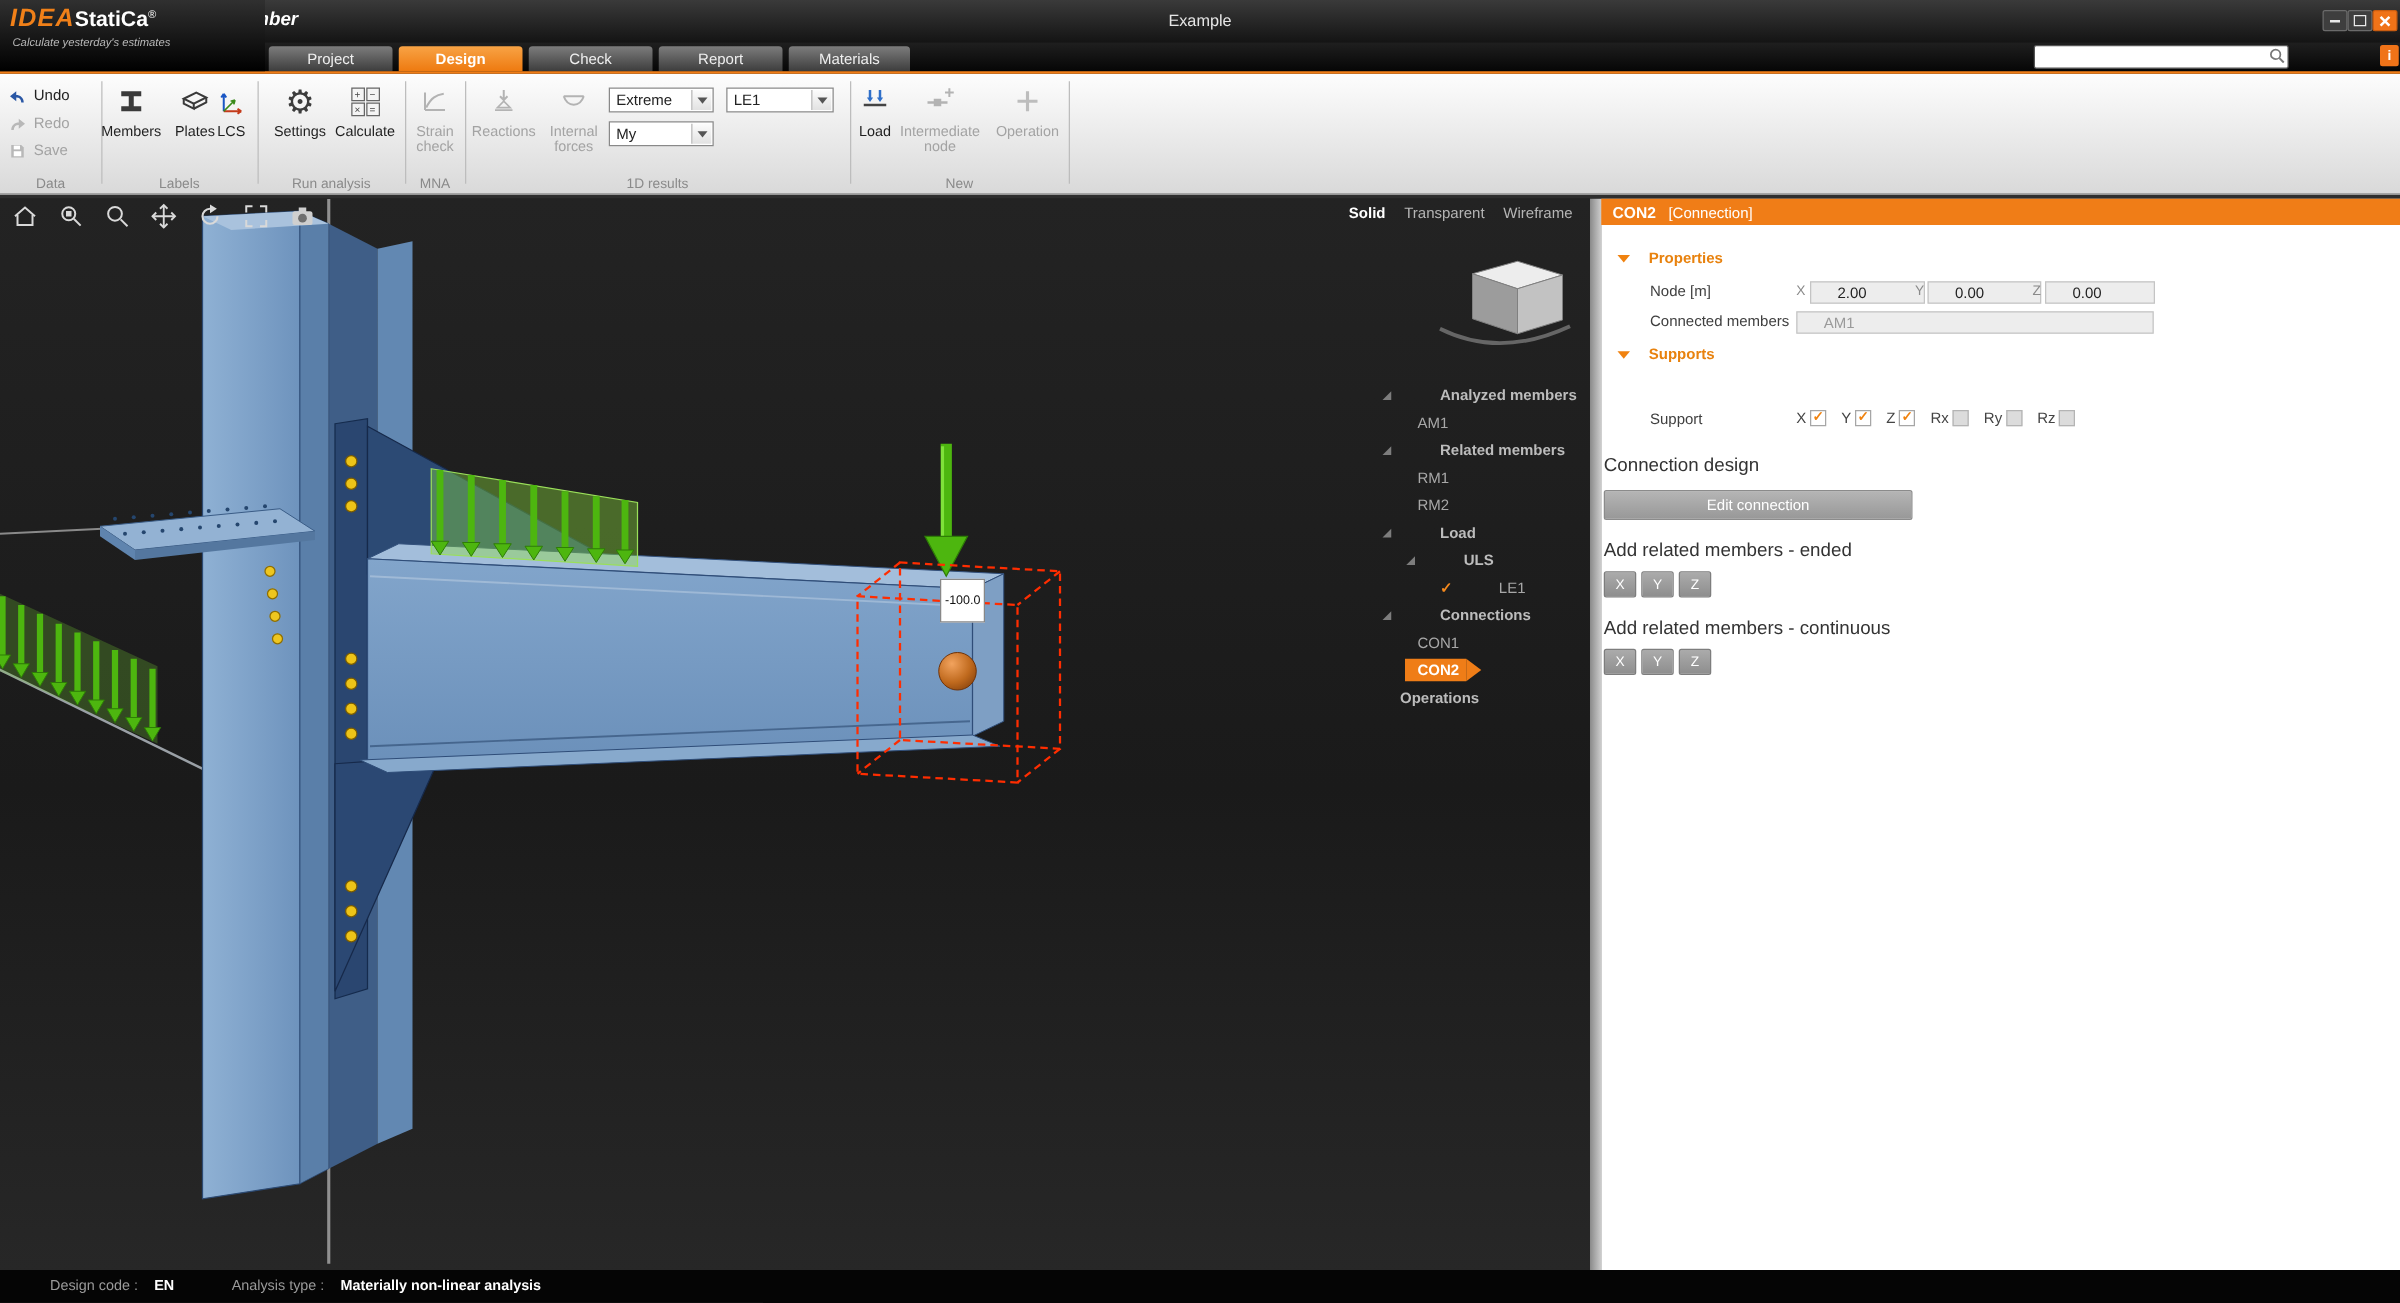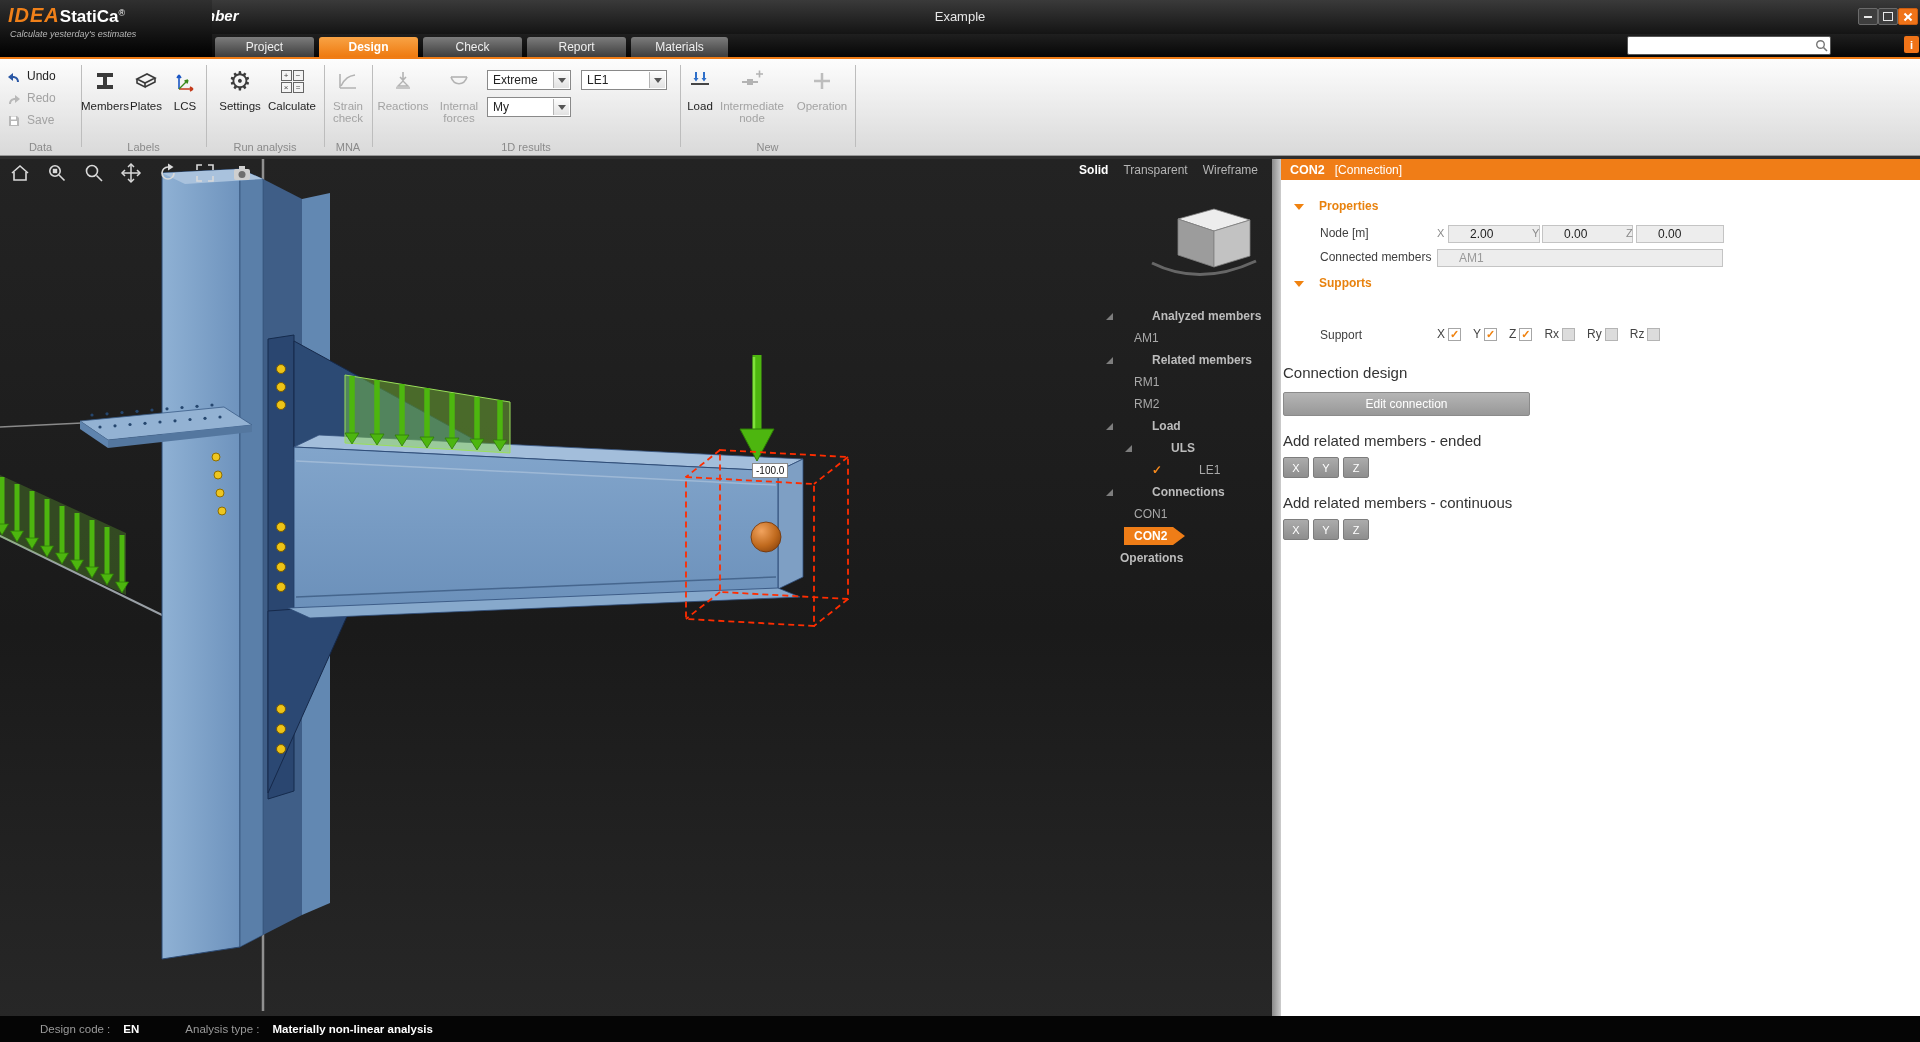--- a/index.html
+++ b/index.html
@@ -45,21 +45,21 @@
   .gear-glyph{font-size:26px;color:#3c3c3c;line-height:26px;}
   .calc-grid{display:grid;grid-template-columns:11px 11px;grid-template-rows:11px 11px;gap:1px;}
   .calc-cell{border:1px solid #666;font-size:8px;line-height:9px;text-align:center;color:#444;background:#f4f4f4;box-sizing:border-box;}
   .chrome-gap{position:absolute;left:0;top:155px;width:1920px;height:4px;background:#2e2e2e;}
   .viewport{position:absolute;left:0;top:159px;width:1272px;height:857px;background:linear-gradient(#232323 0%,#1a1a1a 55%,#272727 100%);overflow:hidden;z-index:2;}
   .vp-toolbar{position:absolute;left:8px;top:3px;display:flex;gap:13px;z-index:3;}
   .vp-tool{width:24px;height:22px;display:flex;align-items:center;justify-content:center;}
   .vp-modes{position:absolute;right:14px;top:4px;display:flex;gap:15px;font-size:12px;color:#b5b5b5;z-index:3;}
   .vp-modes .mode.active{color:#fff;font-weight:bold;}
   .scene{position:absolute;left:0;top:0;}
-  .load-tag{position:absolute;left:752px;top:304px;background:#fff;border:1px solid #888;font-size:10px;color:#111;padding:0 3px;height:13px;line-height:13px;z-index:4;}
+  .load-tag{position:absolute;left:752px;top:304px;background:#fff;border:1px solid #888;font-size:10px;color:#111;padding:10px 3px;height:13px;line-height:13px;z-index:4;}
   .vp-tree{position:absolute;left:1106px;top:146px;width:172px;z-index:4;}
   .tree-row{height:22px;display:flex;align-items:center;font-size:12px;color:#a8a8a8;white-space:nowrap;gap:32px;}
   .tree-row.header{color:#bcbcbc;font-weight:bold;}
   .texp{width:0;height:0;border-left:7px solid transparent;border-bottom:7px solid #7d7d7d;margin-right:7px;flex:none;}
   .tcheck{color:#f5891d;font-weight:bold;font-size:12px;margin-right:5px;flex:none;}
   .ttag{background:#ef7d17;color:#fff;font-weight:bold;height:18px;display:flex;align-items:center;padding:0 6px 0 10px;position:relative;}
   .ttag::after{content:"";position:absolute;right:-12px;top:0;border-top:9px solid transparent;border-bottom:9px solid transparent;border-left:12px solid #ef7d17;}
   .divider-v{position:absolute;left:1272px;top:159px;width:9px;height:857px;background:linear-gradient(90deg,#8a8a8a,#cdcdcd);z-index:2;}
   .panel{position:absolute;left:1281px;top:159px;width:639px;height:857px;background:#fff;z-index:2;font-size:12px;}
   .panel-header{position:absolute;left:0;top:0;width:100%;height:21px;background:#f07d17;color:#fff;display:flex;align-items:center;}
@@ -160,21 +160,21 @@
 
   <div class="rgroup" style="left:81px;width:125px;">
     <div class="big-btn" style="left:3px;width:42px;">
       <div class="bicon">
           <svg width="24" height="24">
             <path d="M4 4 H20 V8 H14 V16 H20 V20 H4 V16 H10 V8 H4 Z" fill="#3a3a3a"></path>
           </svg>
         </div>
       <div class="blabel">Members</div>
     </div>
-    <div class="big-btn" style="left:46px;width:38px;">
+    <div class="big-btn" style="left:56px;width:38px;">
       <div class="bicon">
           <svg width="24" height="24">
             <path d="M3 10 L13 5 L21 9 L11 14 Z" fill="none" stroke="#3a3a3a" stroke-width="1.6"></path>
             <path d="M3 10 V14 L11 18 V14 M21 9 V13 L11 18" fill="none" stroke="#3a3a3a" stroke-width="1.6"></path>
           </svg>
         </div>
       <div class="blabel">Plates</div>
     </div>
     <div class="big-btn" style="left:87px;width:34px;">
       <div class="bicon">

